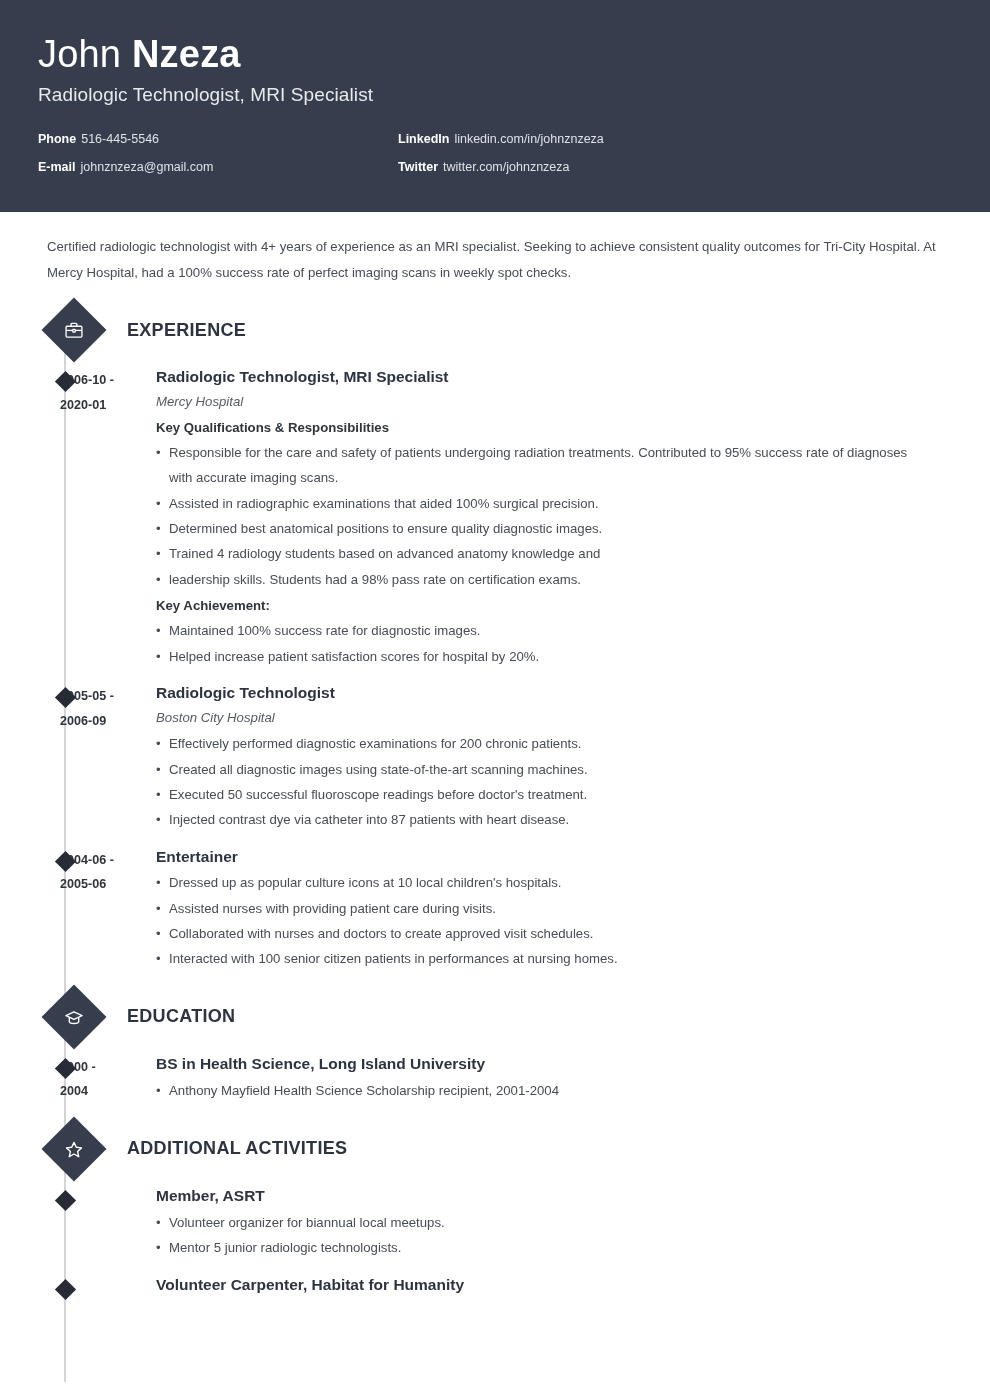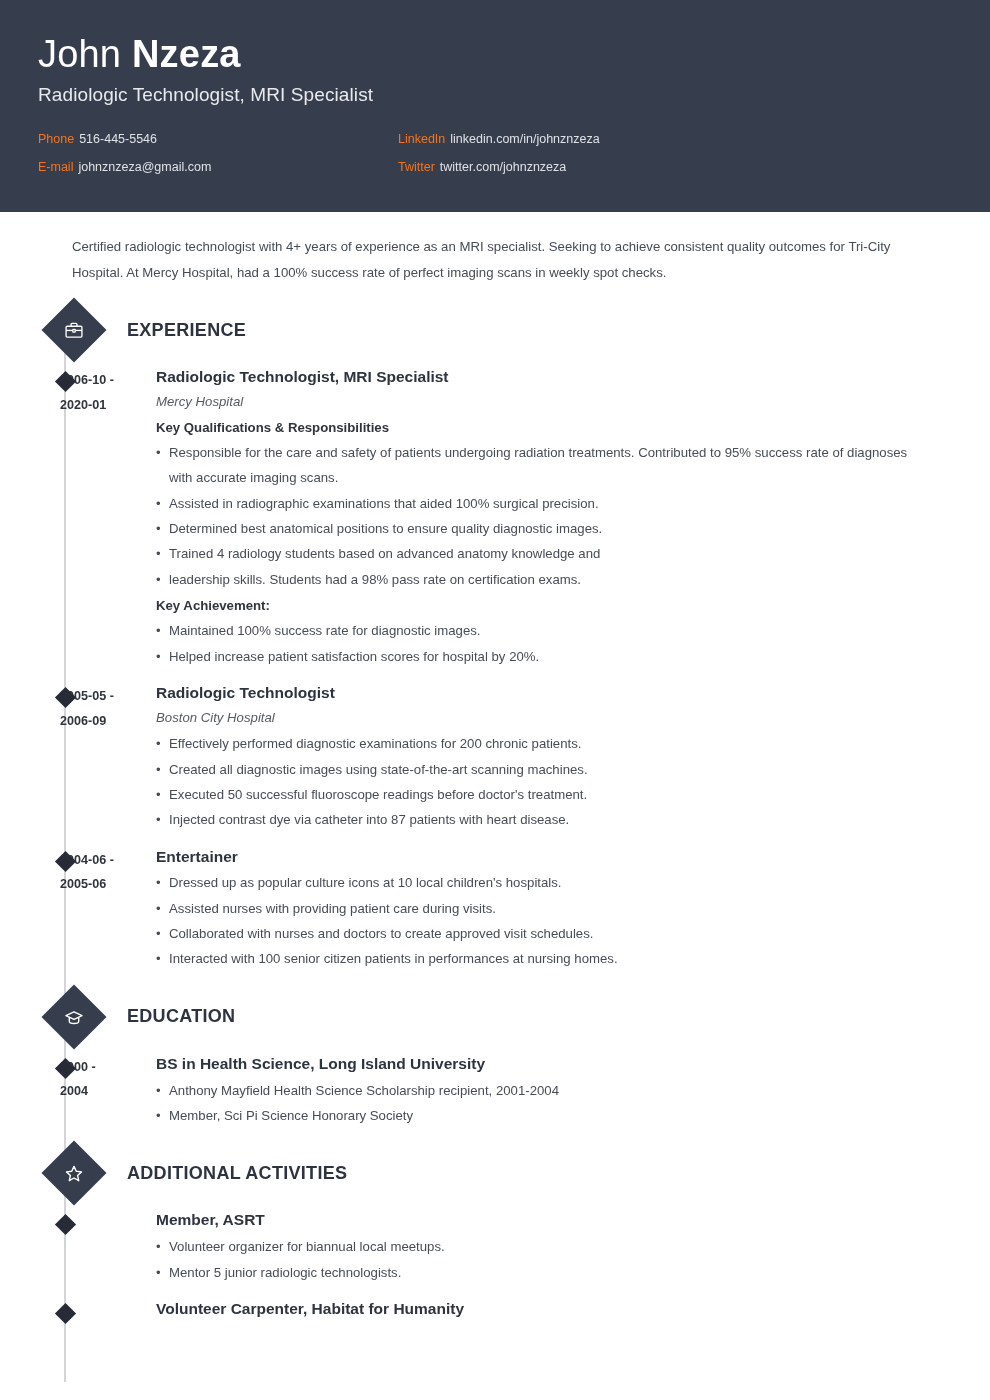--- a/index.html
+++ b/index.html
@@ -46,26 +46,26 @@
     max-width: 720px;
   }
   .contact {
     width: 50%;
     font-size: 12.5px;
     line-height: 1.2;
     margin-bottom: 13px;
     color: #eceef1;
     white-space: nowrap;
   }
-  .contact .c-label { font-weight: 400; color: #f97316; }
+  .contact .c-label { font-weight: 700; color: #ffffff; }
   .contact .c-value { font-weight: 400; color: #dfe2e7; margin-left: 5px; }
 
   
   .summary {
-    padding: 22px 52px 0 72px;
+    padding: 22px 52px 0 47px;
     font-size: 13.2px;
     line-height: 1.95;
     color: #474c55;
   }
 
   
   .body-wrap { position: relative; padding-bottom: 10px; }
   .tl-line {
     position: absolute;
     left: 64px;
@@ -278,21 +278,20 @@
           <div class="entry">
             <div class="tl-dot"></div>
             <div class="dates">
               <div>2000 -</div>
               <div>2004</div>
             </div>
             <div class="entry-main">
               <div class="e-title">BS in Health Science, Long Island University</div>
               <ul class="bullets indent-bullets">
                 <li>Anthony Mayfield Health Science Scholarship recipient, 2001-2004</li>
-                <li>Member, Sci Pi Science Honorary Society</li>
               </ul>
             </div>
           </div>
         </div>
         <div class="section">
           <div class="sec-head">
             <div class="diamond-badge">
               <svg width="21" height="21" viewBox="0 0 24 24" fill="none" stroke="#fff" stroke-width="1.6" stroke-linejoin="round">
                 <path d="M12 3.6l2.6 5.6 6 .7-4.5 4.1 1.3 6-5.4-3.1-5.4 3.1 1.3-6L3.4 9.9l6-.7z"></path>
               </svg>

